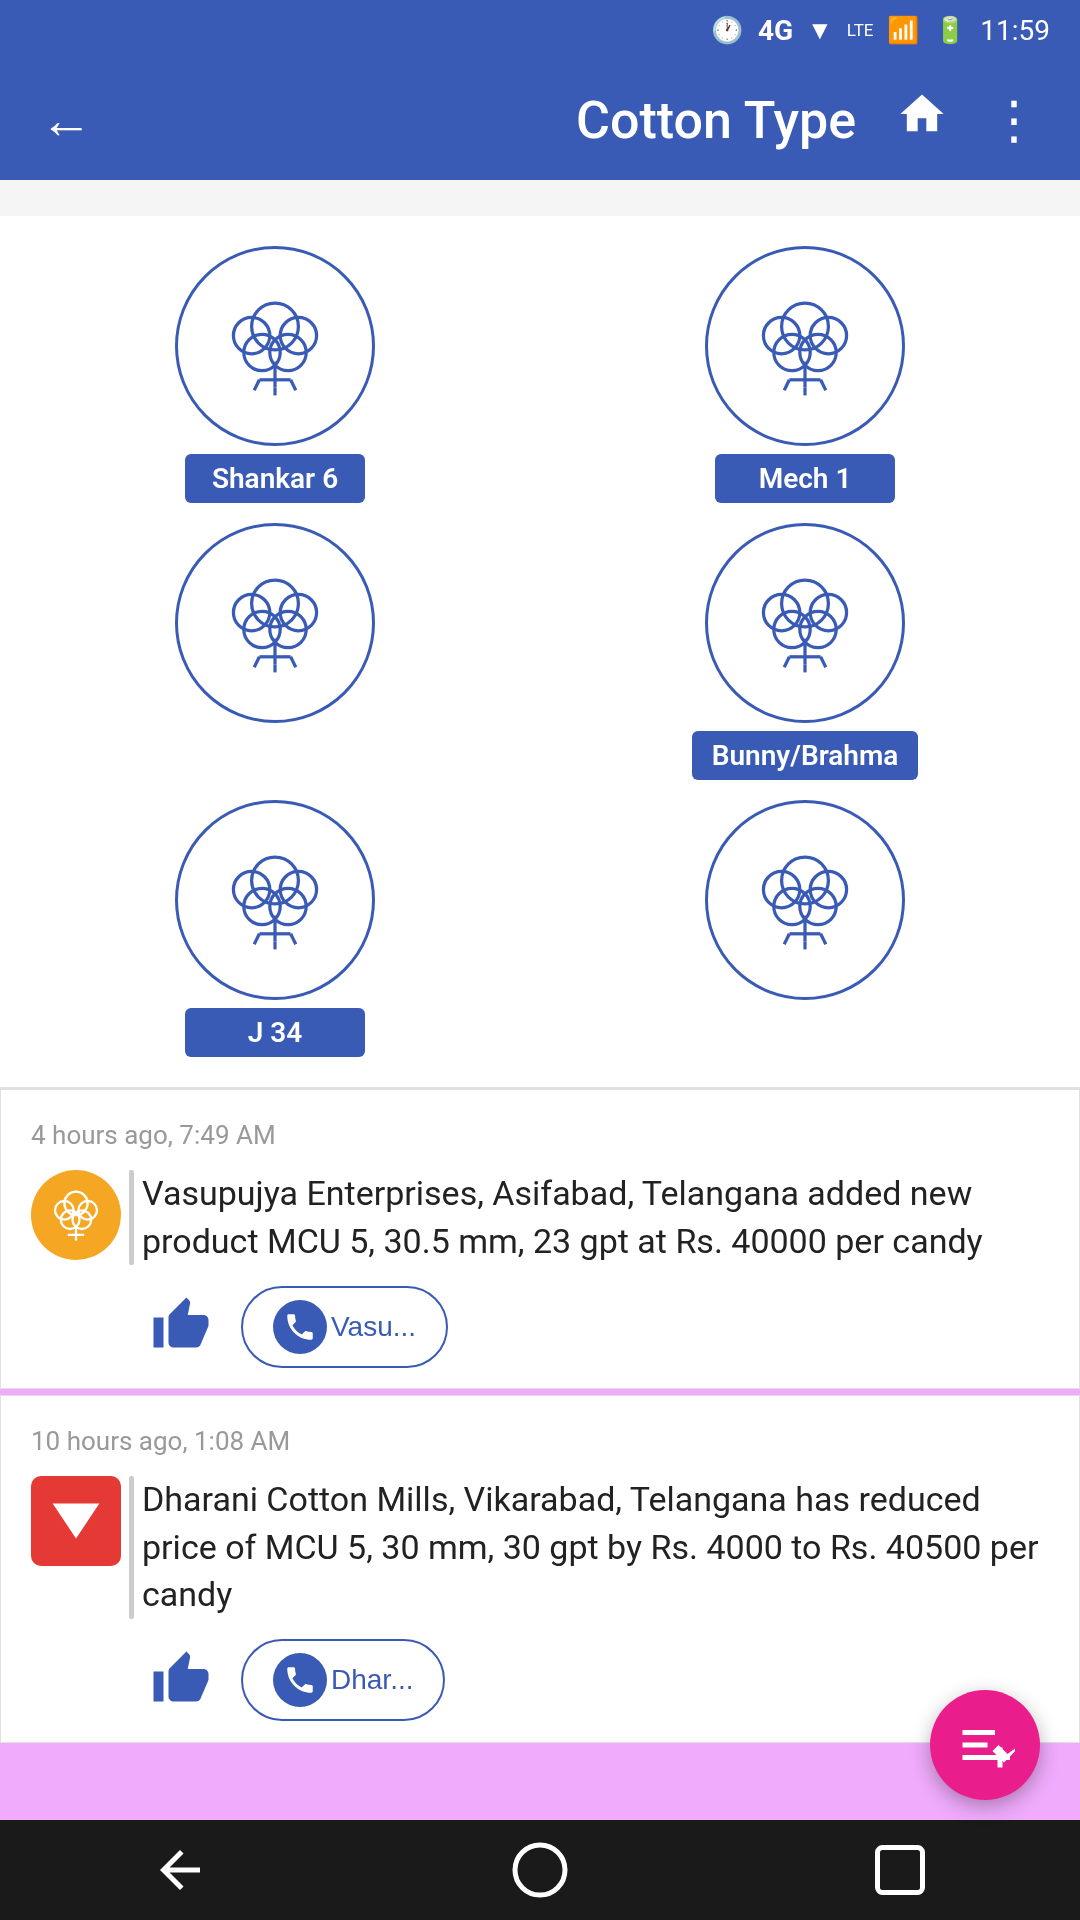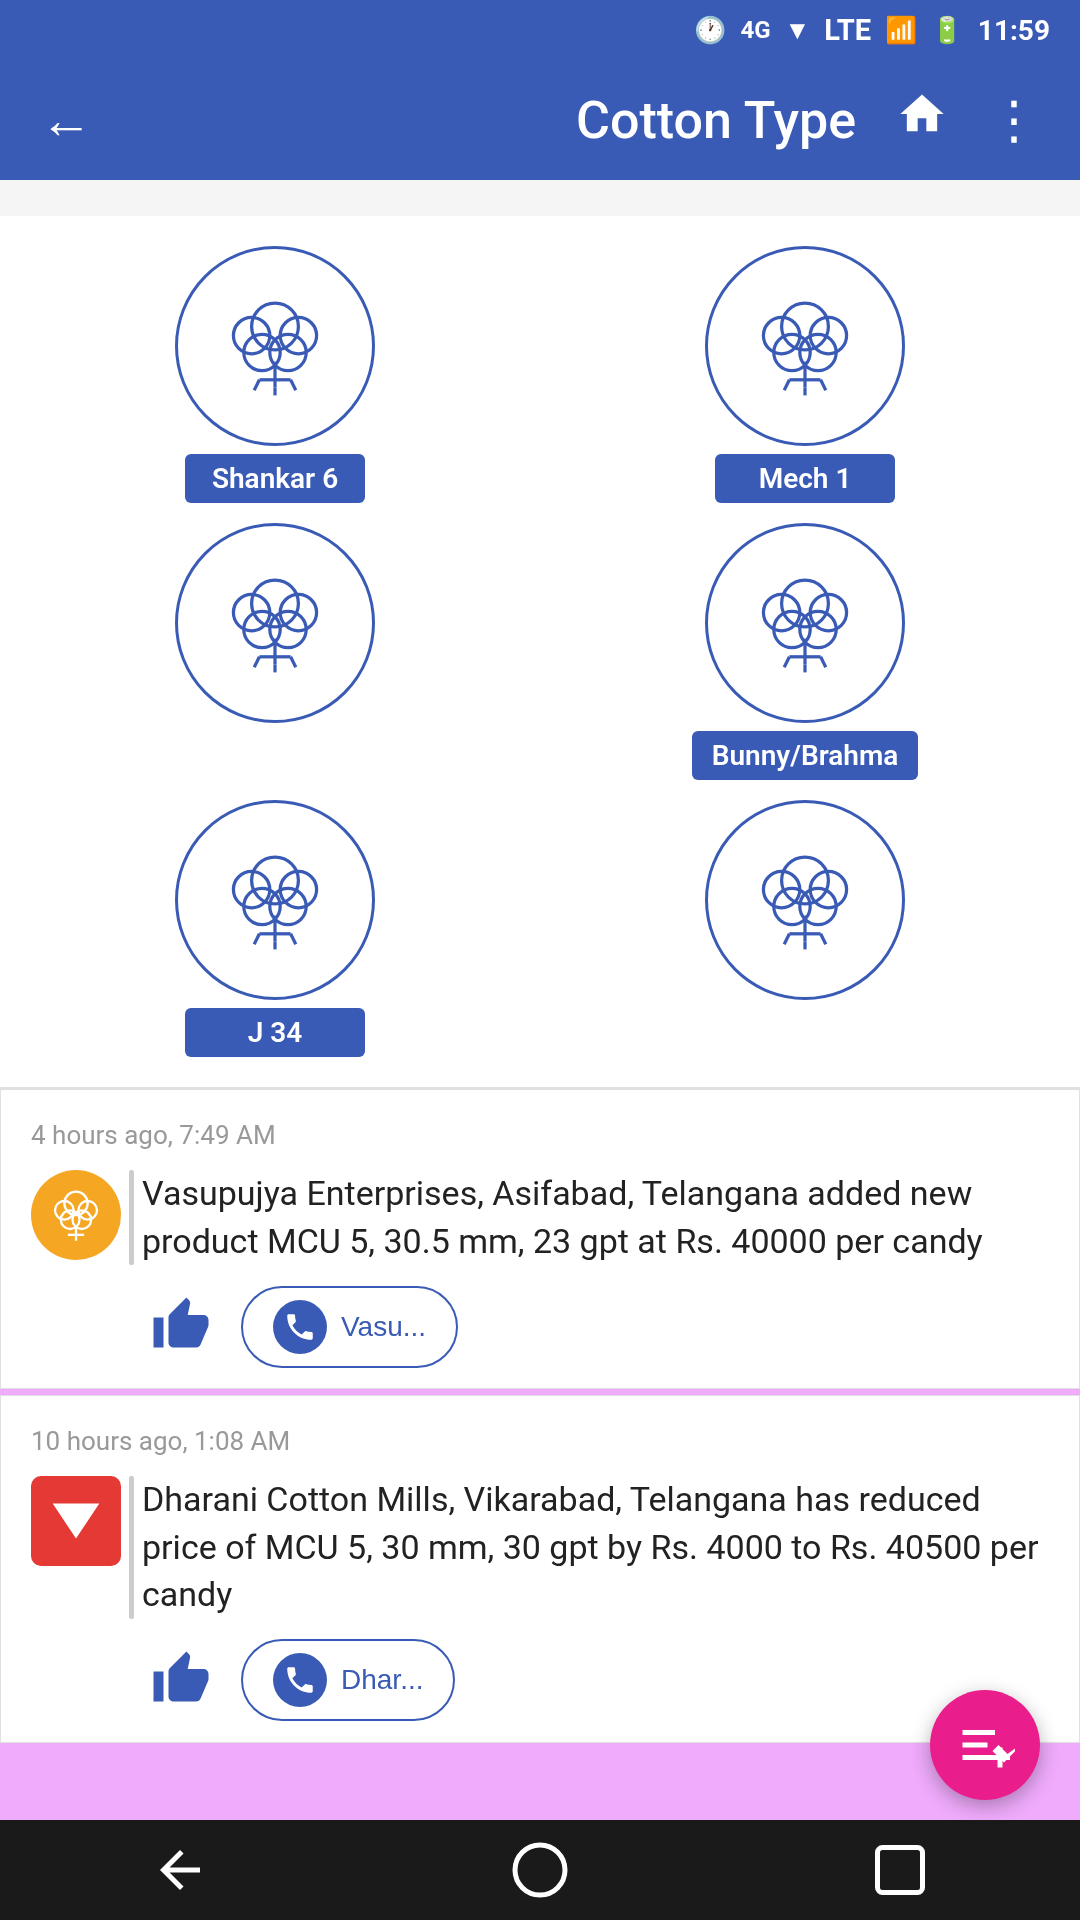--- a/index.html
+++ b/index.html
@@ -191,21 +191,21 @@
       cursor: pointer;
       padding: 10px;
     }
 
     .call-btn {
       border: 2px solid #3a5bb5;
       border-radius: 50px;
       padding: 12px 30px;
       display: flex;
       align-items: center;
-      gap: 14px;
+      gap: 4px;
       cursor: pointer;
       background: white;
       font-size: 28px;
       color: #3a5bb5;
       font-weight: 500;
     }
 
     
     .phone-circle {
       width: 54px;
@@ -256,26 +256,26 @@
       justify-content: center;
       padding: 10px 40px;
     }
   </style>
 </head>
 <body>
 
 <div class="status-bar">
   <div class="status-icons">
     <span>🕐</span>
-    <span style="color:white;font-size:24px;font-weight:bold;">4G</span>
+    <span style="color:white;font-size:28px;font-weight:bold;">4G</span>
     <span>▼</span>
-    <span style="color:white;font-size:29px;font-weight:bold;">LTE</span>
+    <span style="color:white;font-size:17px;font-weight:normal;">LTE</span>
     <span>📶</span>
     <span>🔋</span>
-    <span style="color:white;font-size:28px;font-weight:bold;">11:59</span>
+    <span style="color:white;font-size:28px;font-weight:normal;">11:59</span>
   </div>
 </div>
 
 <div class="header">
   <button class="header-back">←</button>
   <div class="header-title">Cotton Type</div>
   <div class="header-right">
     <button class="header-home">
       <svg width="52" height="52" viewBox="0 0 24 24" fill="white">
         <path d="M10 20v-6h4v6h5v-8h3L12 3 2 12h3v8z"></path>

